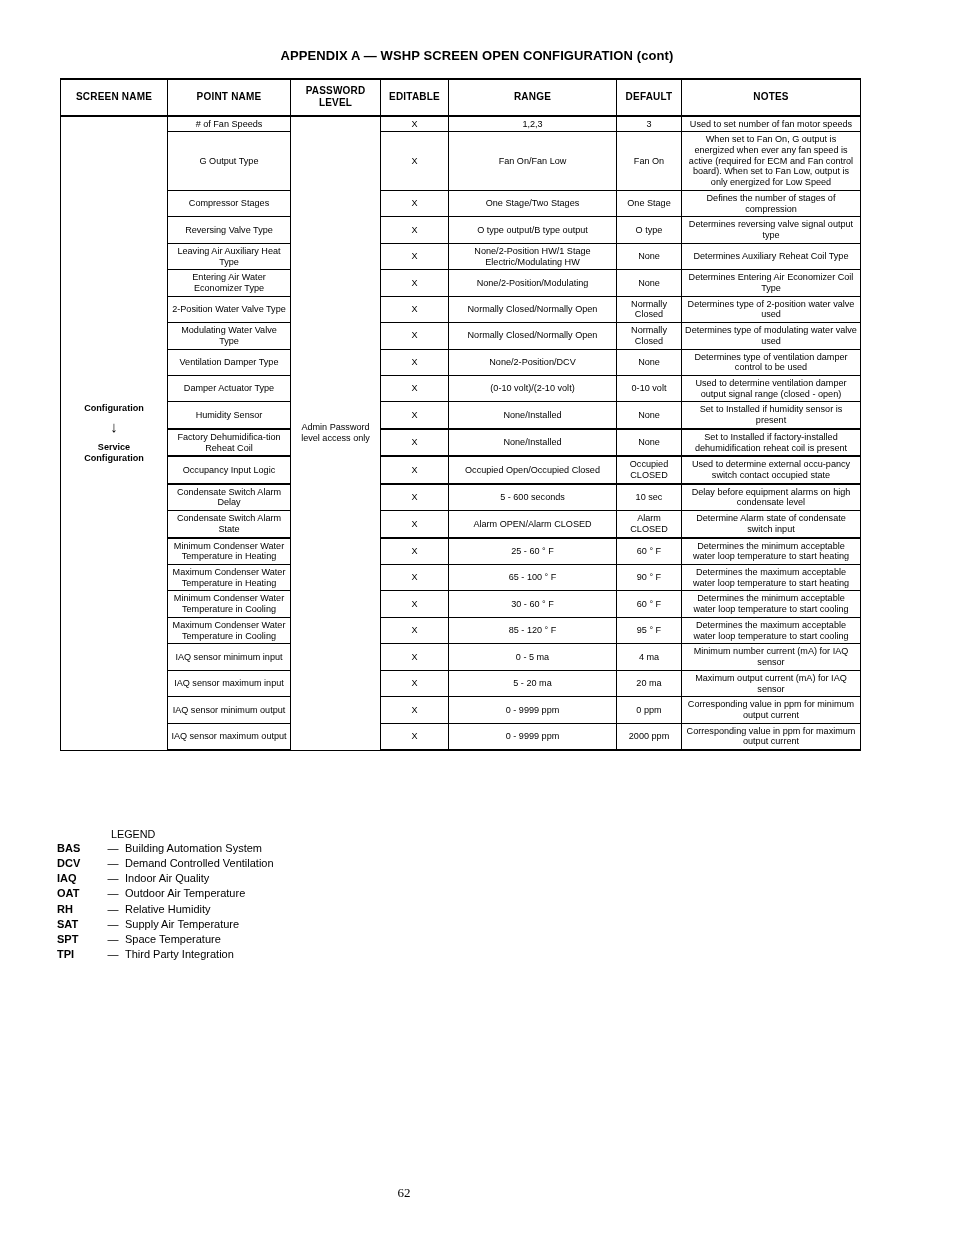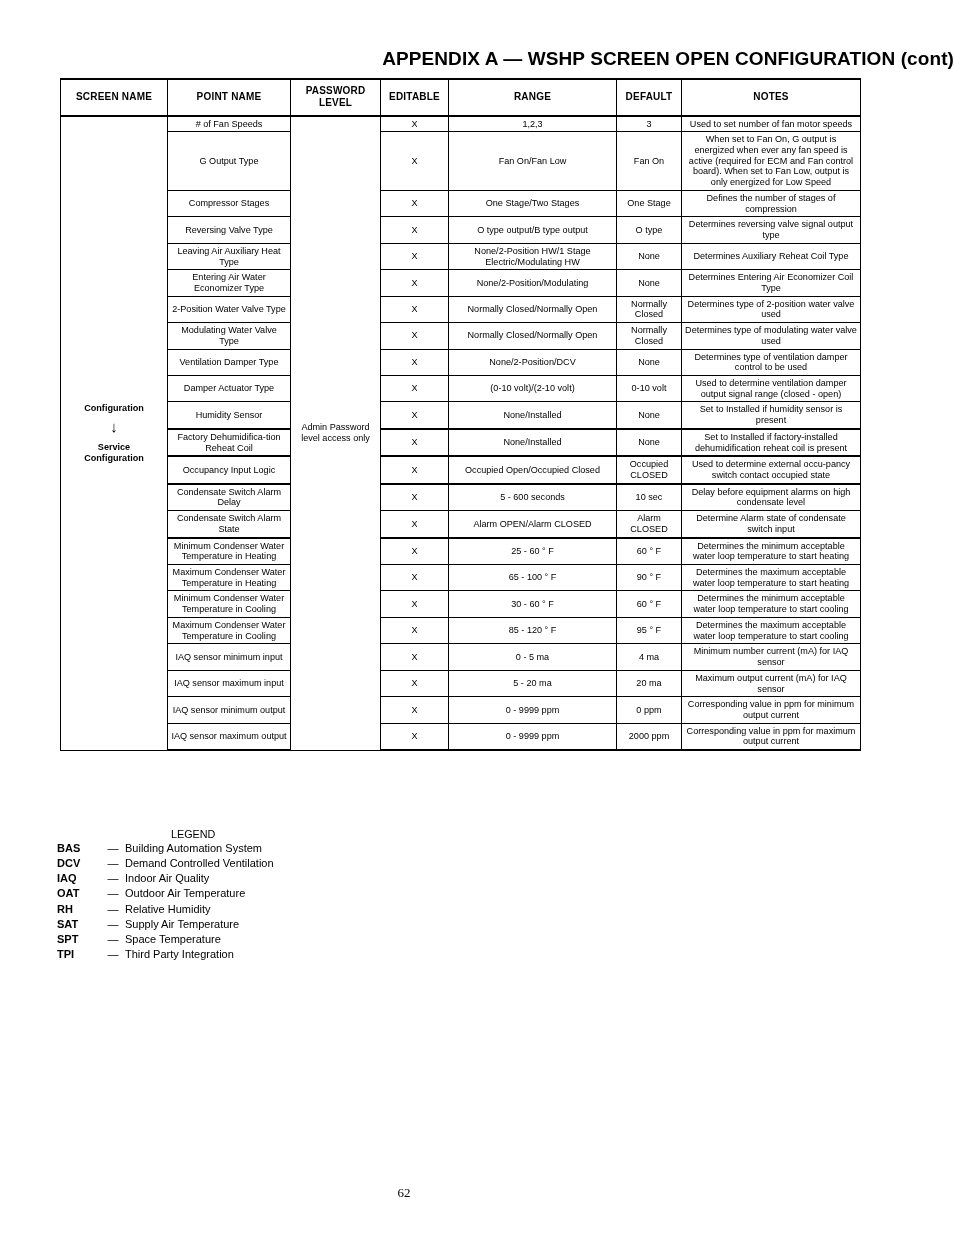--- a/index.html
+++ b/index.html
@@ -21,22 +21,22 @@
     left: 0; top: 0;
     width: 954px;
     height: 1235px;
     overflow: hidden;
   }
   .doc-title {
     position: absolute;
     left: 0;
     top: 48px;
     width: 954px;
-    text-align: right;
-    font-size: 19px;
+    text-align: center;
+    font-size: 13px;
     font-weight: bold;
     letter-spacing: 0.1px;
   }
   table.apx {
     position: absolute;
     left: 60px;
     top: 78px;
     width: 800px;
     border-collapse: collapse;
     table-layout: fixed;
@@ -96,21 +96,21 @@
   col.c-default { width: 65px; }
   col.c-notes   { width: 179px; }
 
   .legend {
     position: absolute;
     left: 57px;
     top: 828px;
     font-size: 10.4px;
   }
   .legend-title {
-    margin-left: 114px;
+    margin-left: 54px;
     font-size: 10.8px;
     margin-bottom: 2px;
   }
   table.legend-table { border-collapse: collapse; }
   table.legend-table td {
     padding: 0 0 1.5px 0;
     font-size: 11px;
     line-height: 1.24;
     vertical-align: top;
     white-space: nowrap;

